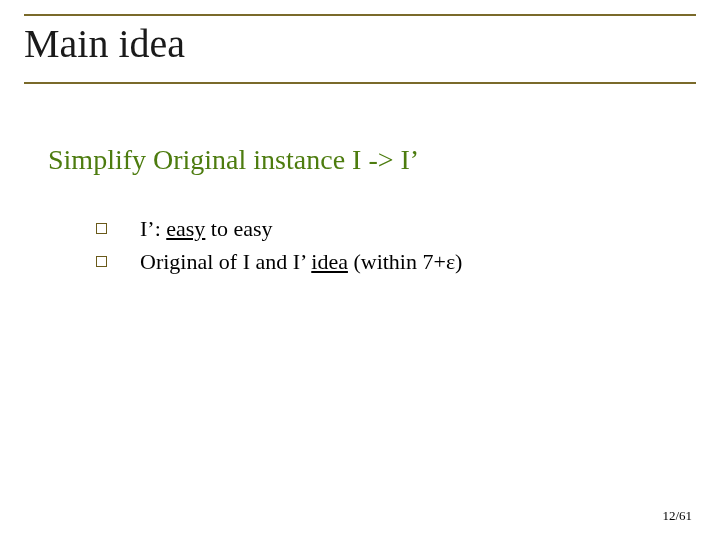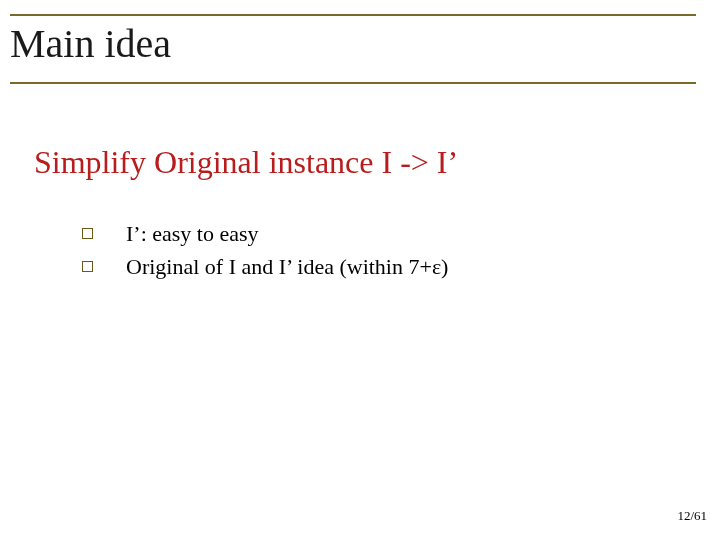--- a/index.html
+++ b/index.html
@@ -1,40 +1,40 @@
 <!DOCTYPE html>
 <html><head>
 <meta charset="utf-8">
 <style>
   * { margin: 0; padding: 0; box-sizing: border-box; }
   html, body { width: 720px; height: 540px; background: #fff; font-family: Georgia, 'Times New Roman', serif; }
   .slide {
     width: 720px;
     height: 540px;
     position: relative;
-    padding: 14px 24px 20px 10px;
+    padding: 14px 24px 20px 24px;
   }
   .title-block {
     border-top: 2px solid #7a6a2a;
     border-bottom: 2px solid #7a6a2a;
     padding: 6px 0 16px 0;
     margin-bottom: 60px;
   }
   .title {
     font-size: 40px;
     color: #1a1a1a;
     font-weight: normal;
     line-height: 1.1;
   }
   .body {
     padding-left: 24px;
   }
   .subtitle {
-    font-size: 32px;
-    color: #b91c1c;
+    font-size: 28px;
+    color: #4d7c0f;
     margin-bottom: 36px;
   }
   .bullets {
     list-style: none;
     padding-left: 48px;
   }
   .bullets li {
     position: relative;
     font-size: 22px;
     color: #000;
@@ -44,24 +44,24 @@
   .bullets li::before {
     content: "";
     position: absolute;
     left: 0;
     top: 11px;
     width: 9px;
     height: 9px;
     border: 1.5px solid #6a5a1a;
     background: transparent;
   }
-  .underline { }
+  .underline { text-decoration: underline; }
   .pagenum {
     position: absolute;
-    right: 13px;
+    right: 28px;
     bottom: 16px;
     font-size: 13px;
     color: #000;
     font-family: Georgia, serif;
   }
 </style>
 </head>
 <body>
 
 <div class="slide">

